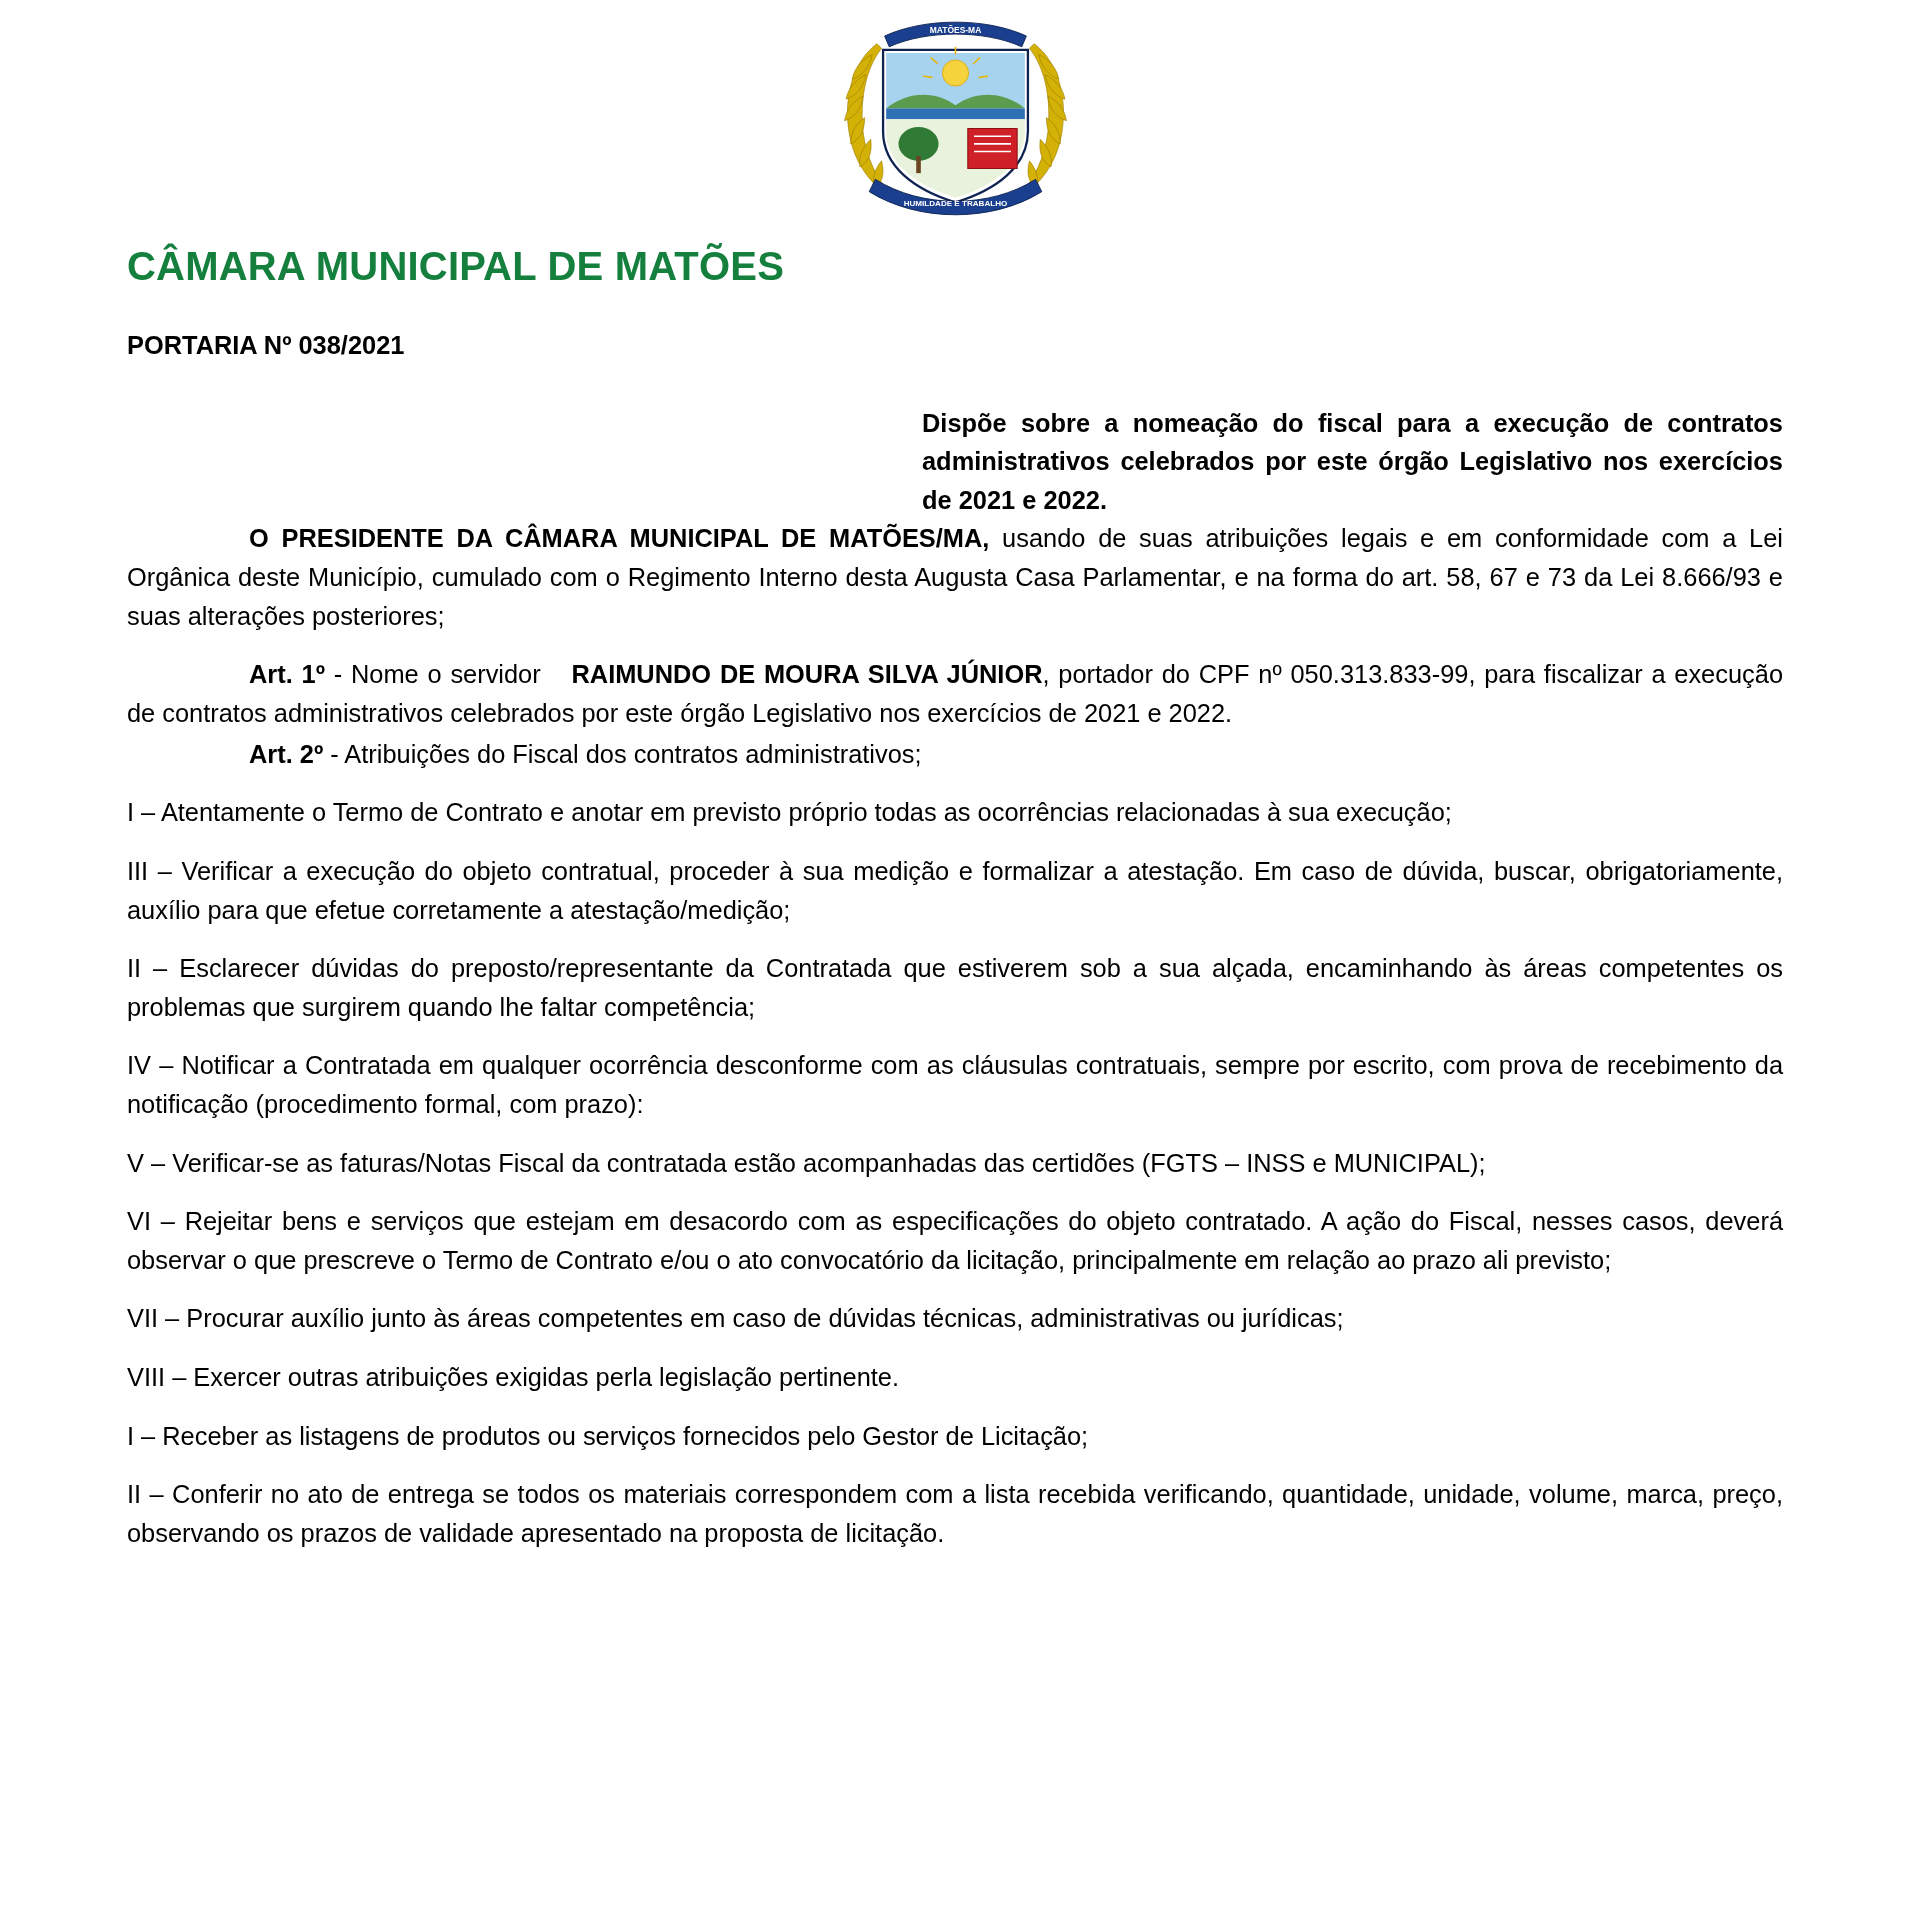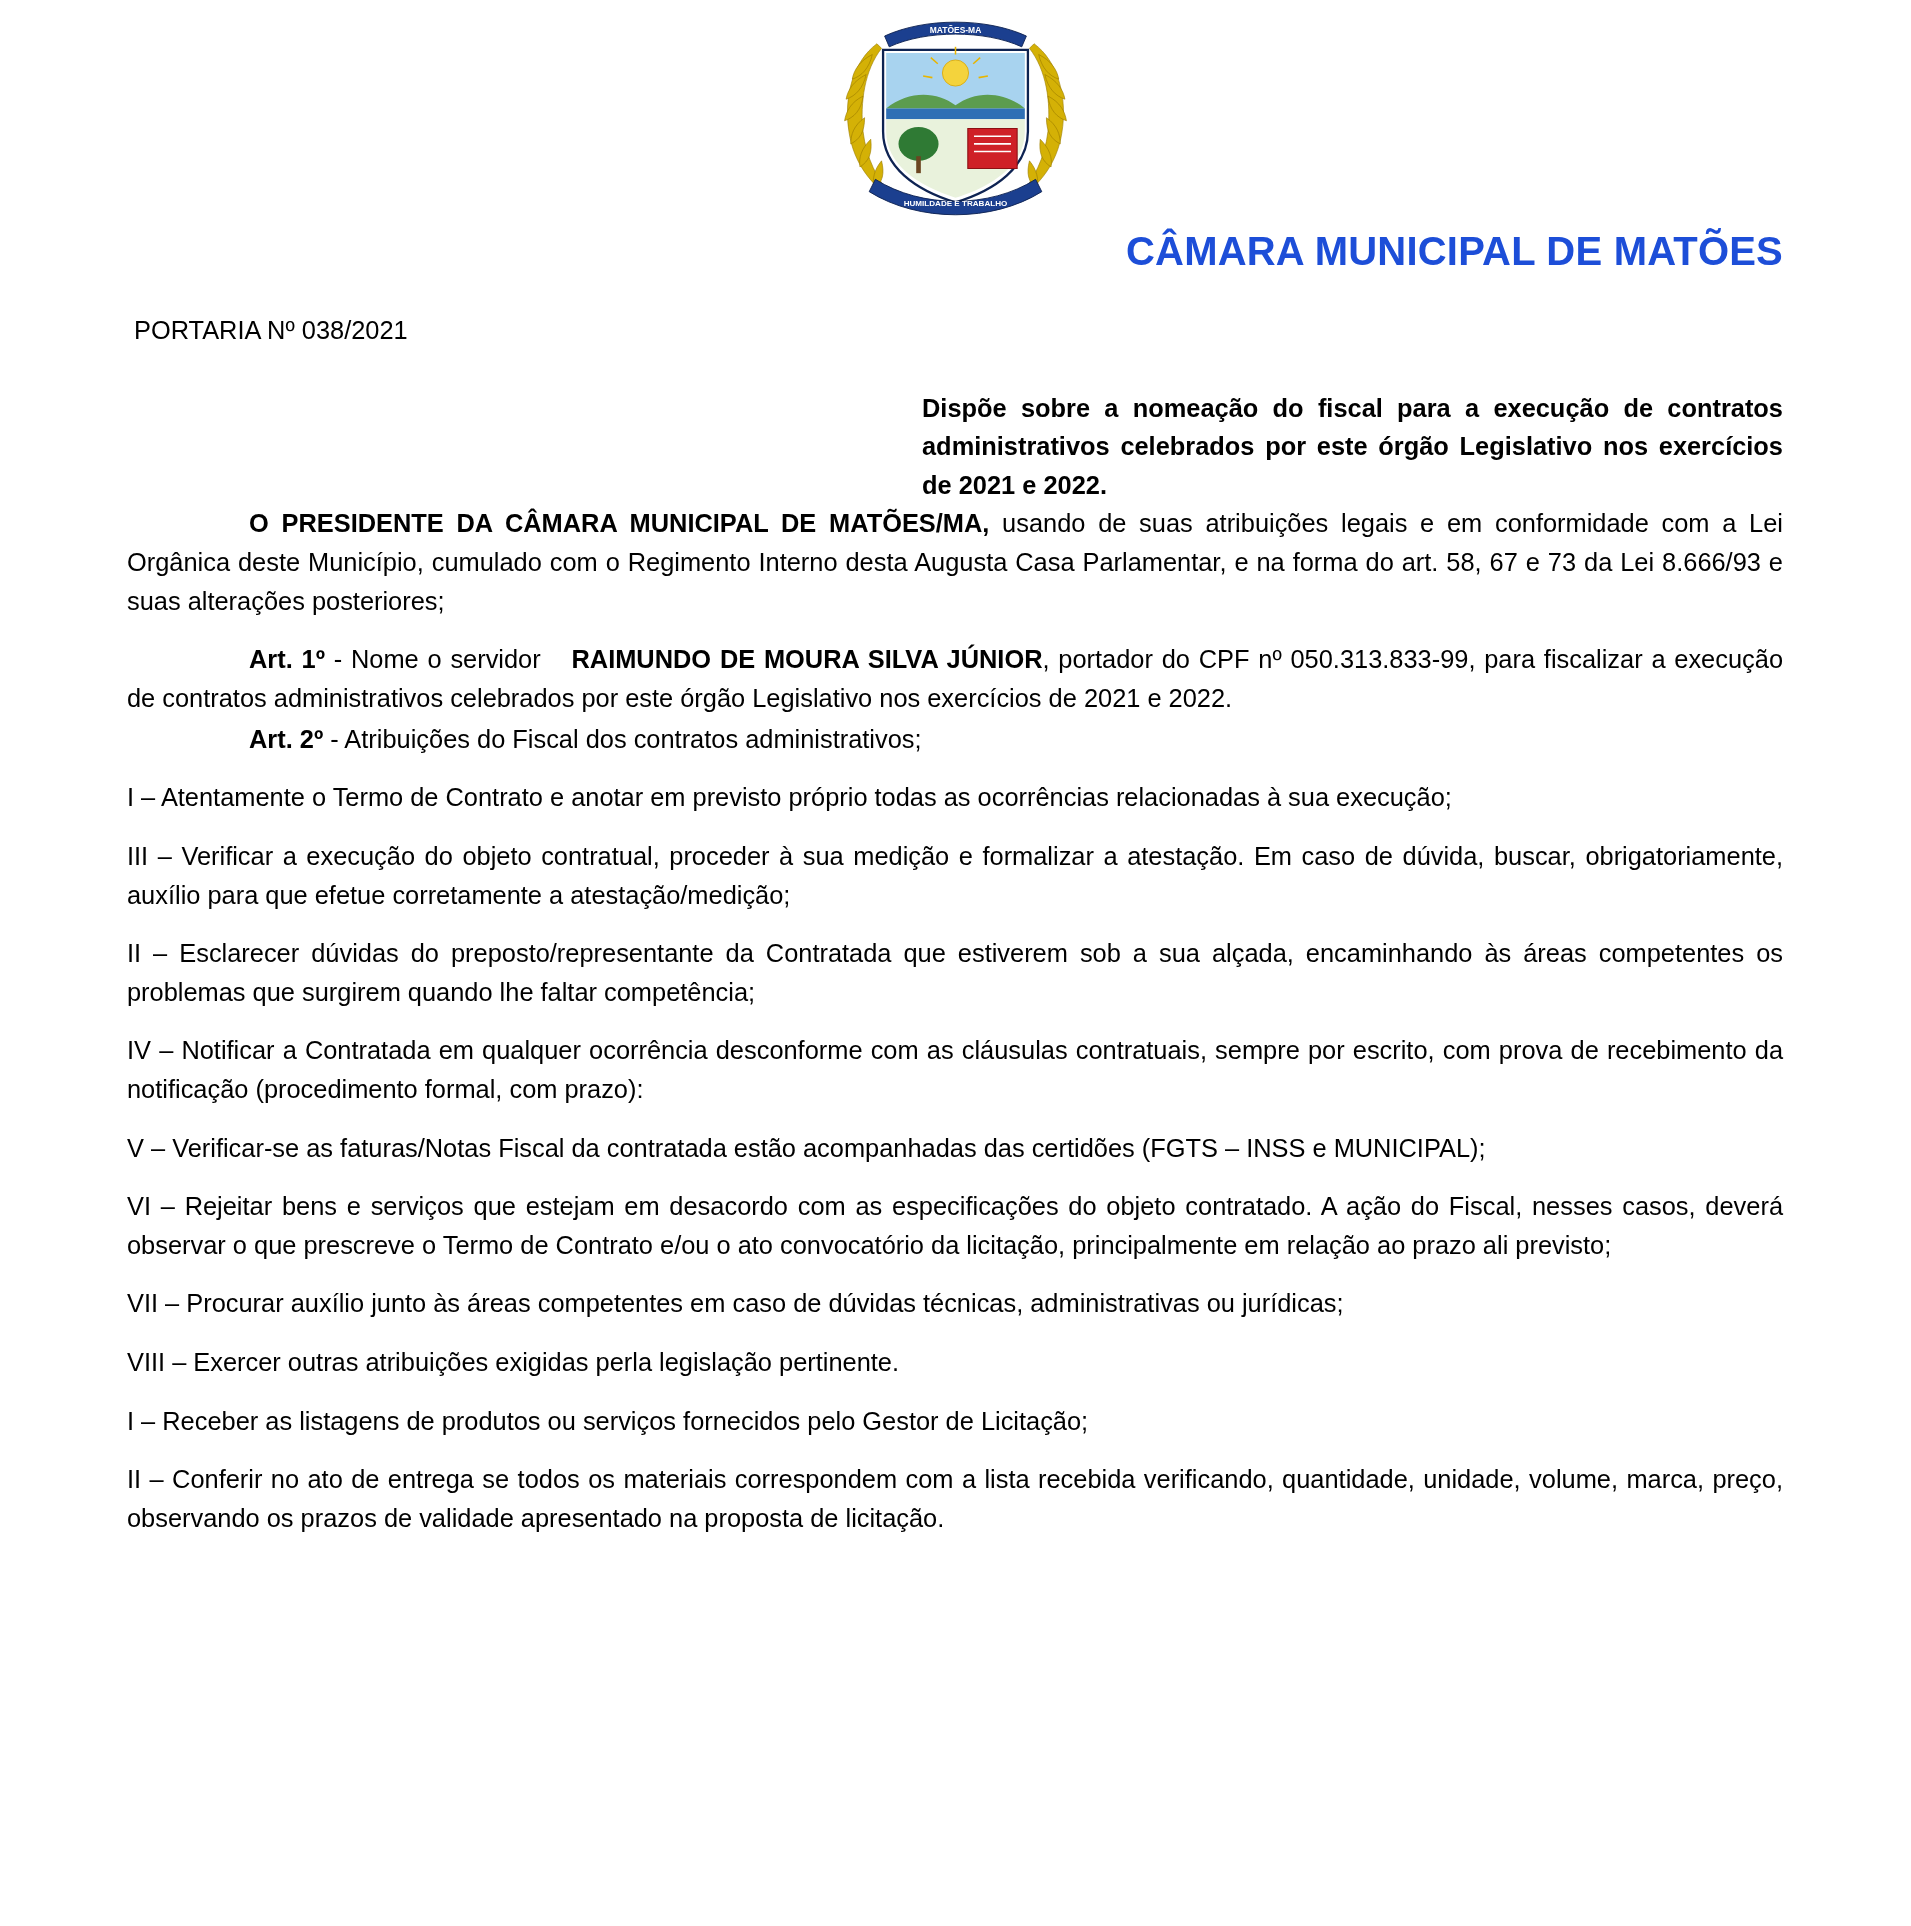--- a/index.html
+++ b/index.html
@@ -40,34 +40,33 @@
     position: relative;
   }
   .hdr-line {
     text-align: center;
     font-size: 28.5px;
     line-height: 1.15;
     margin-top: 3.1px;
     letter-spacing: 0.1px;
   }
   .hdr-title {
-    text-align: right;
+    text-align: left;
     font-size: 40px;
     font-weight: bold;
-    color: #1d4ed8;
-    margin-top: 5px;
+    color: #15803d;
+    margin-top: 20px;
     letter-spacing: 0.2px;
   }
 
   
   .portaria {
     font-size: 25.4px;
-    font-weight: normal;
+    font-weight: bold;
     margin-top: 42px;
-    margin-left: 7px;
   }
   .ementa {
     margin-top: 44px;
     margin-left: 795px;
     width: 861px;
     font-size: 25.4px;
     font-weight: bold;
     line-height: 1.52;
     text-align: justify;
   }

